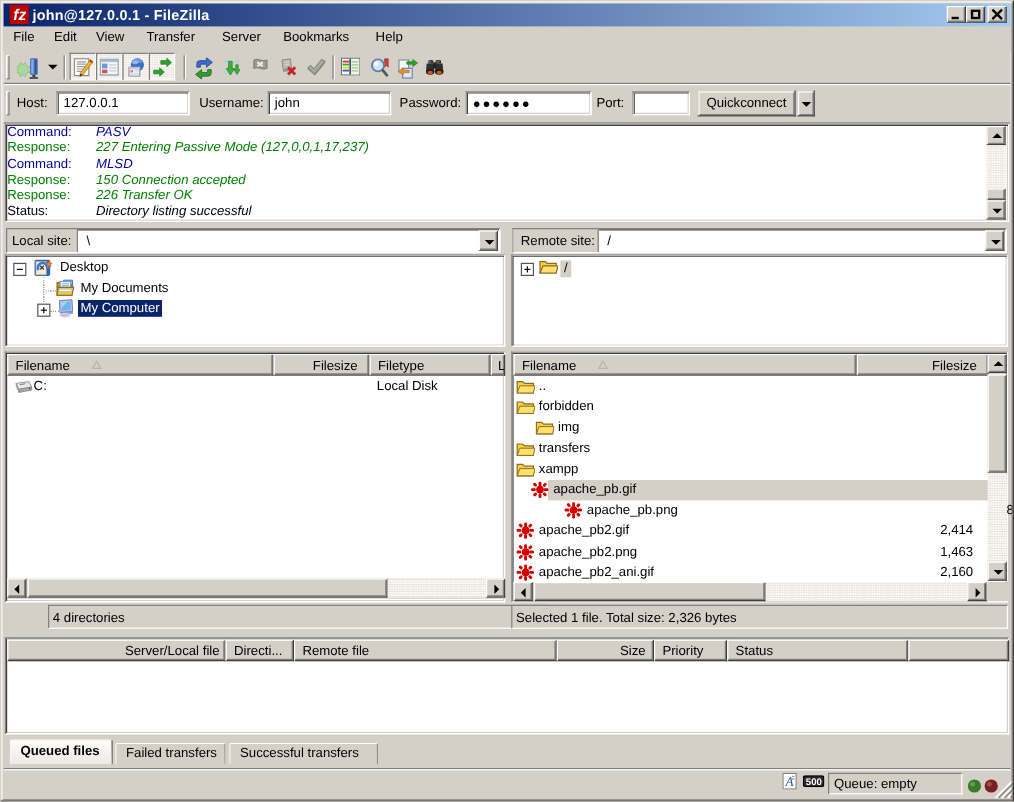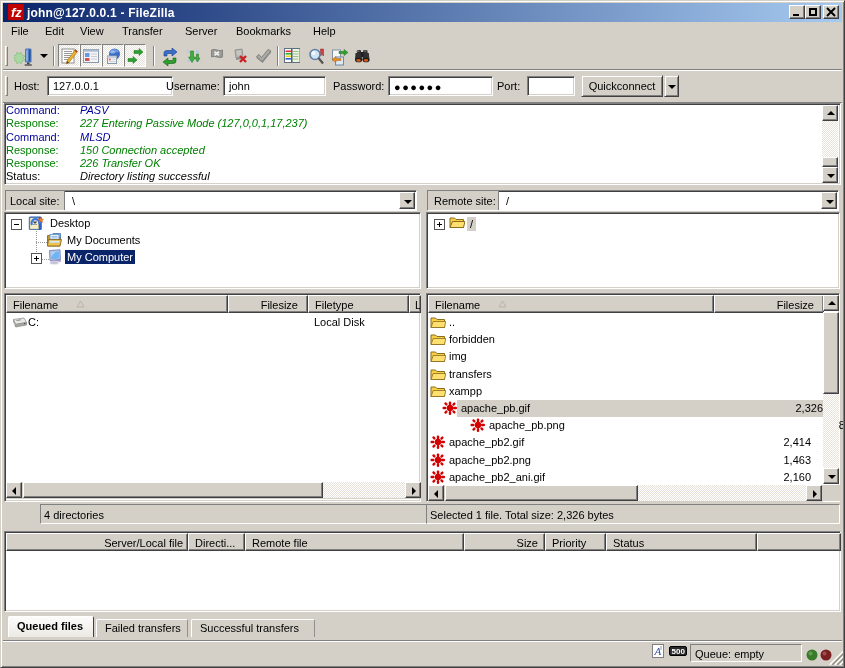--- a/index.html
+++ b/index.html
@@ -267,21 +267,21 @@
         <ellipse cx="13" cy="12.4" rx="2.3" ry="1.4" fill="#d05818"></ellipse>
         <ellipse cx="5" cy="3.4" rx="1.6" ry="0.8" fill="#686868"></ellipse>
         <ellipse cx="12" cy="3.4" rx="1.6" ry="0.8" fill="#686868"></ellipse>
       </svg>
     </div>
 </div>
 
 <div class="abs" id="quickbar">
   <div class="grip" style="left:2px;top:6px;"></div>
   <label style="left:11px;">Host:</label>
-  <div class="qinput" style="left:44px;width:126px;">127.0.0.1</div>
+  <div class="qinput" style="left:44px;width:111px;">127.0.0.1</div>
   <label style="left:163px;">Username:</label>
   <div class="qinput" style="left:220px;width:103px;">john</div>
   <label style="left:330px;">Password:</label>
   <div class="qinput" style="left:385px;width:105px;letter-spacing:1.5px;font-size:11px;padding-top:4px;padding-left:5px;">●●●●●●</div>
   <label style="left:494px;">Port:</label>
   <div class="qinput" style="left:524px;width:48px;"></div>
   <div class="raisedbtn" style="position:absolute;left:578px;top:5px;width:82px;height:22px;text-align:center;padding-top:4px;">Quickconnect</div>
   <div class="raisedbtn" style="position:absolute;left:661px;top:5px;width:15px;height:22px;">
       <div class="darr" style="left:3px;top:9px;"></div>
     </div>
@@ -452,21 +452,21 @@
       </div>
       <div class="lrow" style="left:1px;top:37.2px;width:395px;">
         <span class="abs" style="left:2px;top:1px;">
           <svg width="16" height="14" viewBox="0 0 16 14">
             <path d="M1 3 L1 12.5 L14.5 12.5 L14.5 4.5 L7 4.5 L5.5 3 Z" fill="#f7ce44" stroke="#8a6d1f" stroke-width="1"></path>
             <path d="M1 12.5 L3.2 6.5 L15.8 6.5 L14.5 12.5 Z" fill="#ffdf6e" stroke="#8a6d1f" stroke-width="0.8"></path>
           </svg>
         </span>
         <span style="left:21px;">forbidden</span>
       </div>
-      <div class="lrow" style="left:1px;top:54.4px;width:395px;">
+      <div class="lrow" style="left:17px;top:54.4px;width:395px;">
         <span class="abs" style="left:2px;top:1px;">
           <svg width="16" height="14" viewBox="0 0 16 14">
             <path d="M1 3 L1 12.5 L14.5 12.5 L14.5 4.5 L7 4.5 L5.5 3 Z" fill="#f7ce44" stroke="#8a6d1f" stroke-width="1"></path>
             <path d="M1 12.5 L3.2 6.5 L15.8 6.5 L14.5 12.5 Z" fill="#ffdf6e" stroke="#8a6d1f" stroke-width="0.8"></path>
           </svg>
         </span>
         <span style="left:21px;">img</span>
       </div>
       <div class="lrow" style="left:1px;top:71.6px;width:395px;">
         <span class="abs" style="left:2px;top:1px;">
@@ -496,21 +496,20 @@
               <rect x="0.5" y="5.8" width="4" height="2.4" rx="1"></rect>
               <rect x="11" y="5.8" width="4" height="2.4" rx="1"></rect>
               <rect x="2.2" y="1.8" width="3.4" height="2.4" rx="1" transform="rotate(45 4 3)"></rect>
               <rect x="10.2" y="9.8" width="3.4" height="2.4" rx="1" transform="rotate(45 12 11)"></rect>
               <rect x="10.2" y="1.8" width="3.4" height="2.4" rx="1" transform="rotate(-45 12 3)"></rect>
               <rect x="2.2" y="9.8" width="3.4" height="2.4" rx="1" transform="rotate(-45 4 11)"></rect>
             </g>
           </svg>
         </span>
         <span style="left:21px;">apache_pb.gif</span>
-        <span style="left:0;right:12px;text-align:right;">2,326</span>
       </div>
       <div class="lrow" style="left:1px;top:123.19999999999999px;width:395px;margin-left:40px;">
         <span class="abs" style="left:2px;top:1px;">
           <svg width="16" height="15" viewBox="0 0 16 15">
             <g fill="#d40000">
               <circle cx="8" cy="7" r="3.2"></circle>
               <rect x="6.8" y="0.5" width="2.4" height="4" rx="1"></rect>
               <rect x="6.8" y="10" width="2.4" height="4" rx="1"></rect>
               <rect x="0.5" y="5.8" width="4" height="2.4" rx="1"></rect>
               <rect x="11" y="5.8" width="4" height="2.4" rx="1"></rect>

